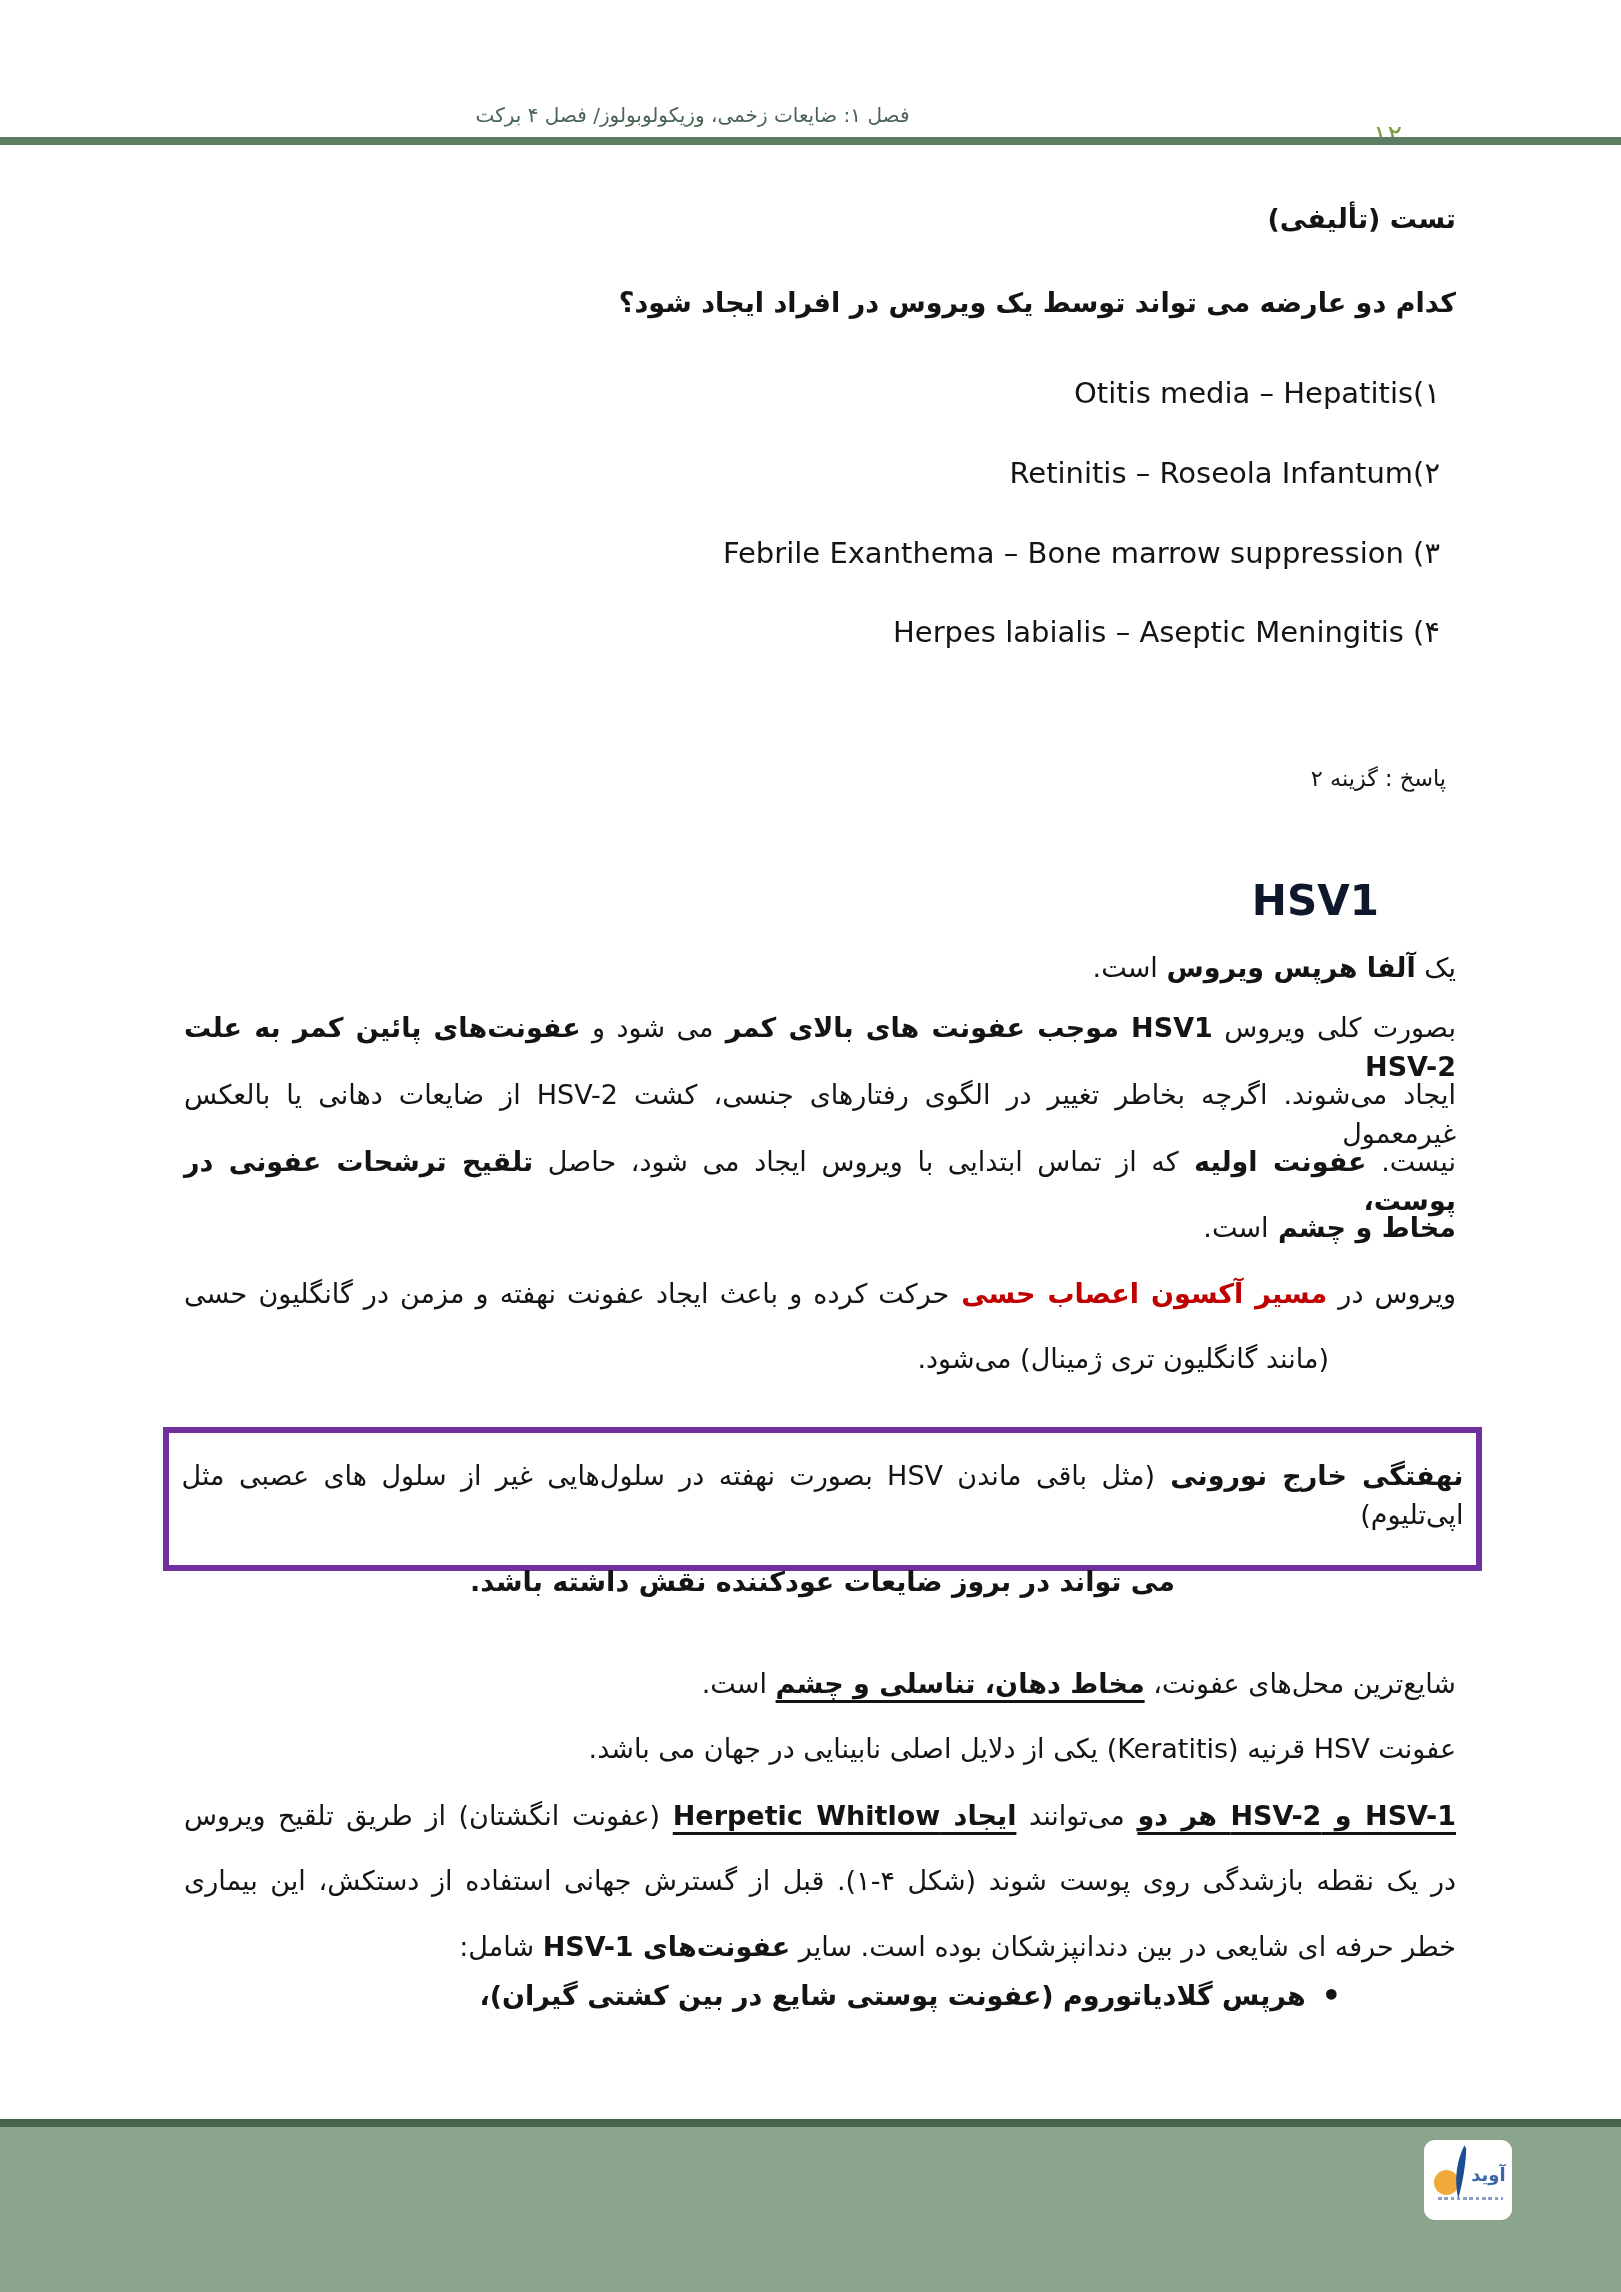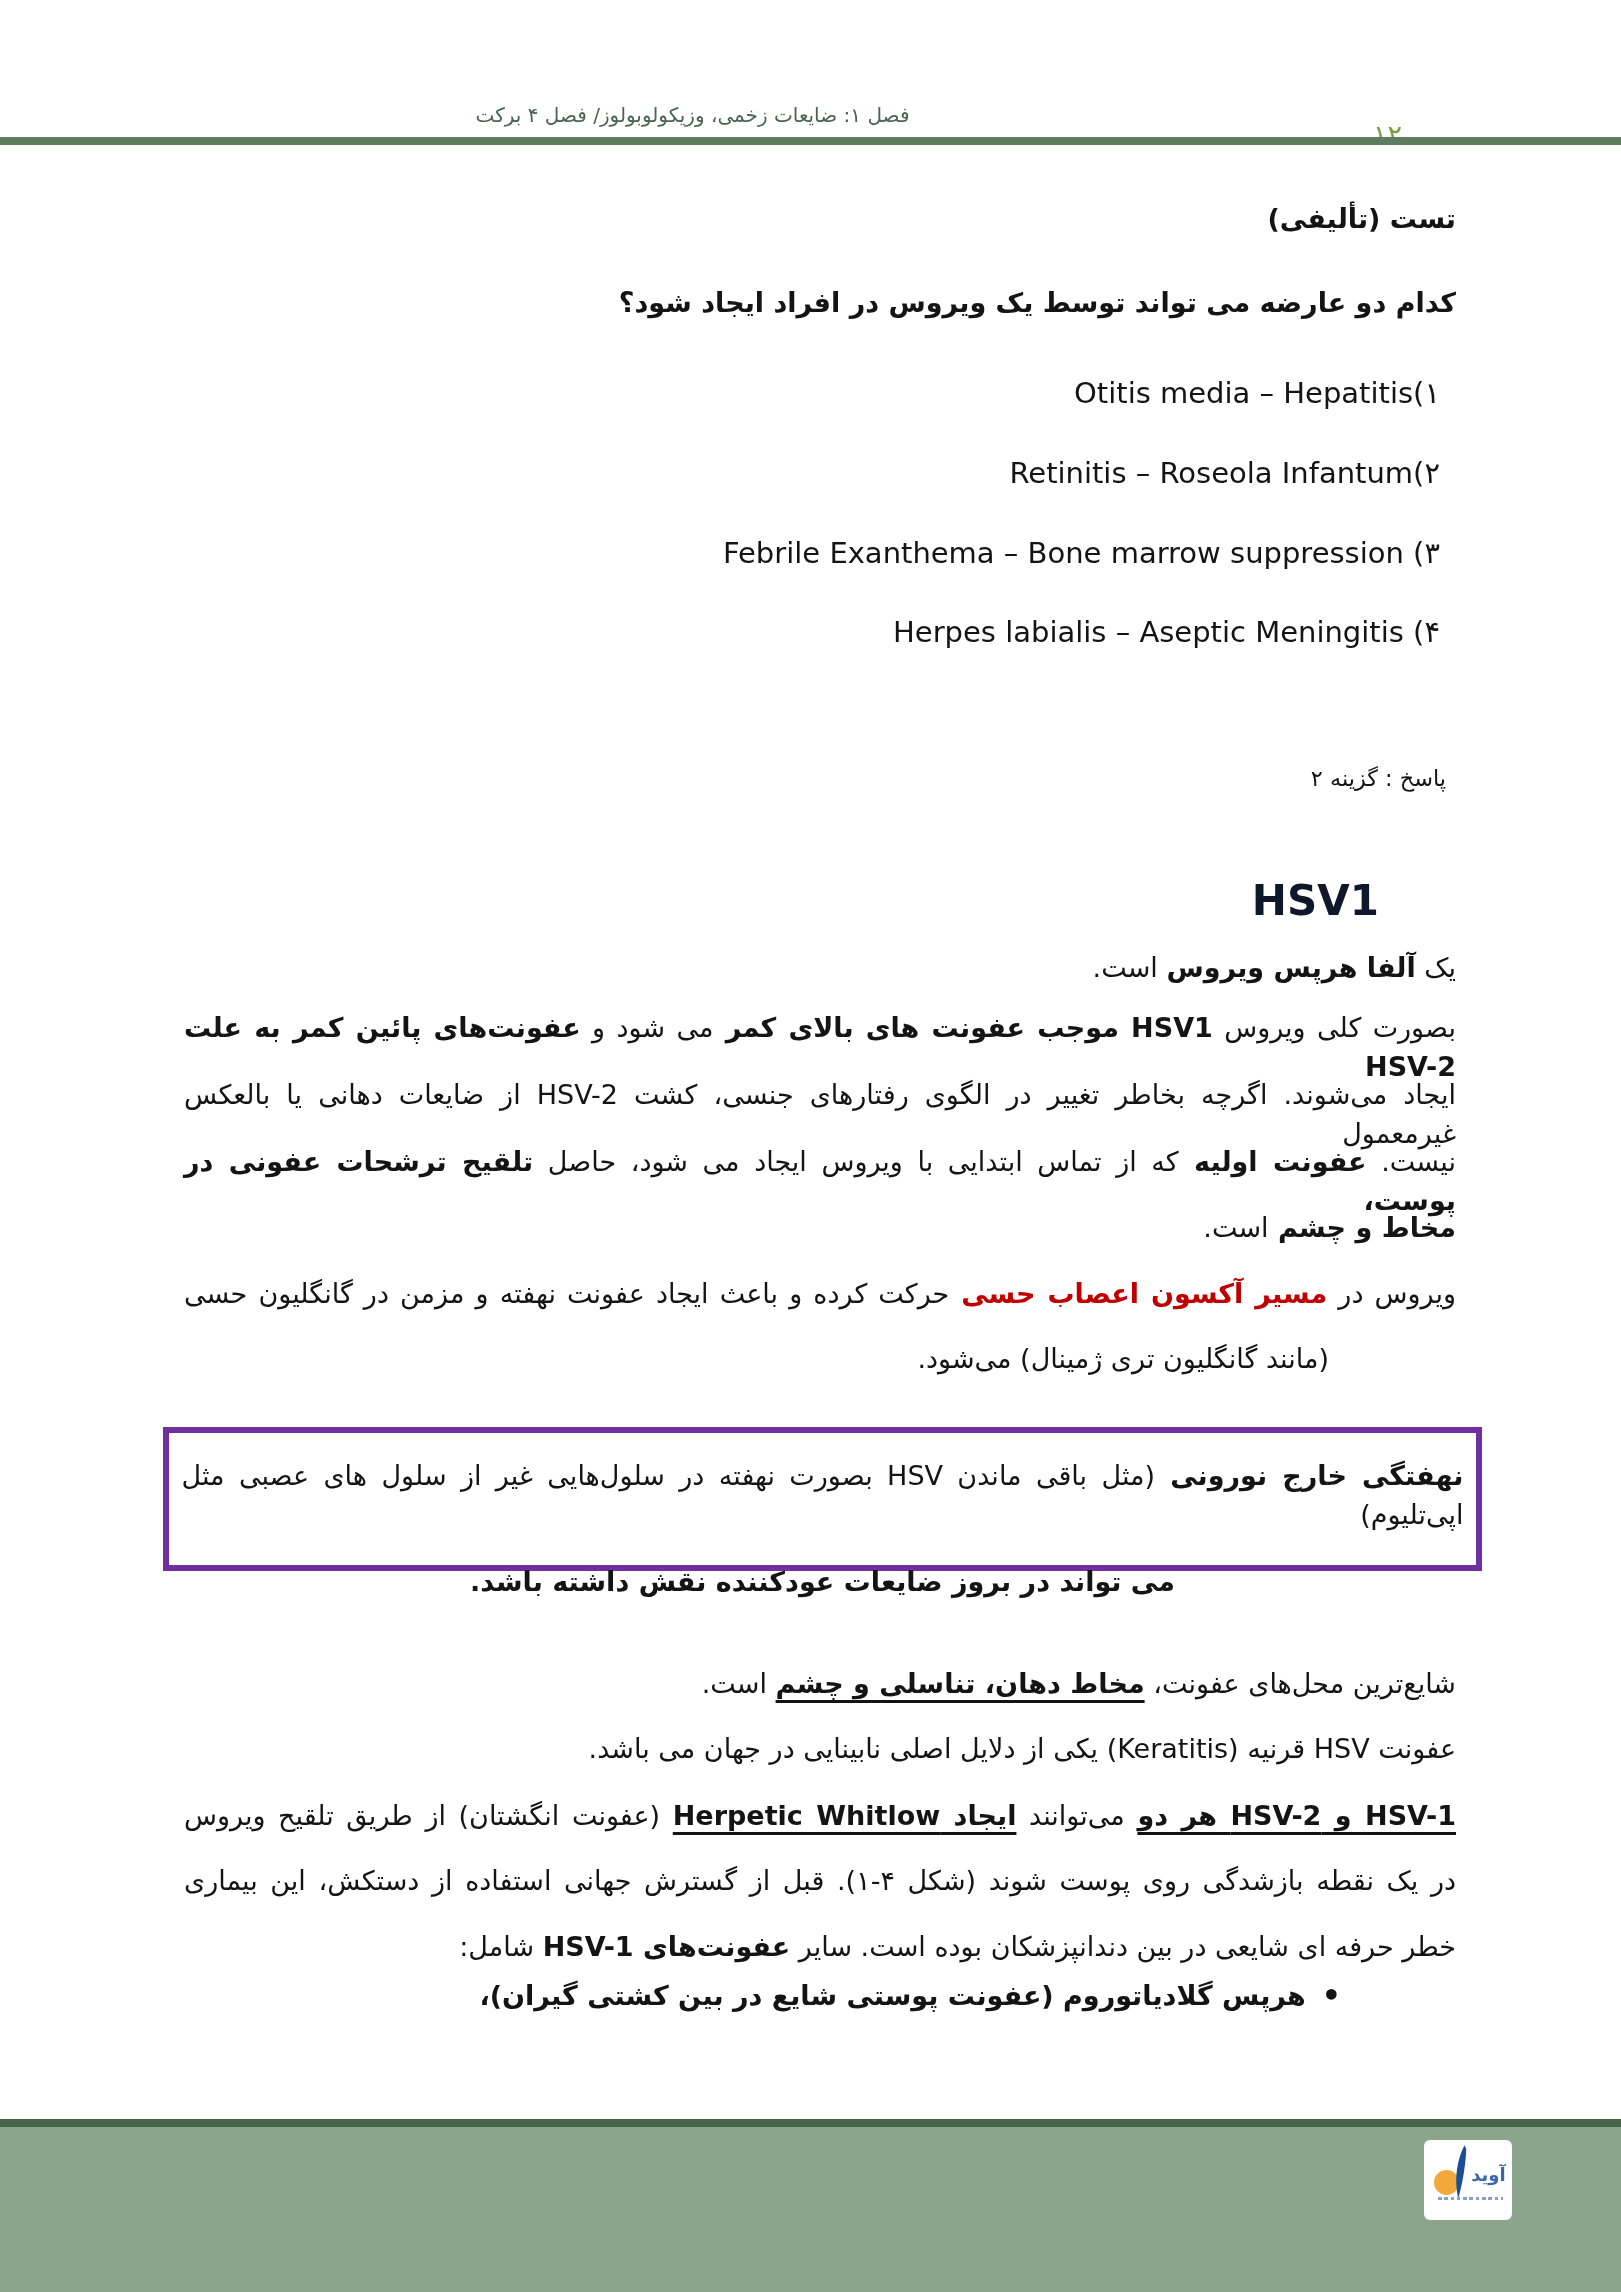--- a/index.html
+++ b/index.html
@@ -33,21 +33,21 @@
   .note-box{top:1427px;left:163px;width:1319px;height:144px;border:6.3px solid #7030a0;
             box-sizing:border-box;background:#ffffff;padding:23px 12.5px 0 12.5px;}
   .note-l1{text-align:justify;text-align-last:justify;white-space:normal;}
   .note-l2{margin-top:28px;text-align:center;}
   
   .bullet-line{right:281px;display:flex;direction:rtl;gap:16px;font-weight:700;align-items:center;}
   .bullet-dot{font-size:30px;line-height:39px;}
   
   .footer-rule{top:2119px;left:0;width:1622px;height:8px;background:#46644a;}
   .footer-band{top:2127px;left:0;width:1622px;height:166px;background:#8ba58c;}
-  .logo-box{top:2140px;left:1424px;width:88px;height:80px;background:#ffffff;border-radius:6px;}
+  .logo-box{top:2140px;left:1424px;width:88px;height:80px;background:#ffffff;border-radius:11px;}
   .logo-circle{position:absolute;left:9.9px;top:29.6px;width:25px;height:25px;border-radius:50%;background:#f2a93b;}
   .logo-sail{position:absolute;left:27px;top:5.4px;width:21.5px;height:56px;}
   .logo-word{position:absolute;right:6.3px;top:24px;font-size:18px;font-weight:700;color:#3a66ab;direction:rtl;line-height:21.5px;}
   .logo-tagline{position:absolute;left:14.3px;right:9px;top:57px;height:2.7px;
     background:repeating-linear-gradient(to right,#8aa0c8 0 3.6px,transparent 3.6px 6.3px);}
 </style>
 </head>
 <body>
 
 <div class="page">

